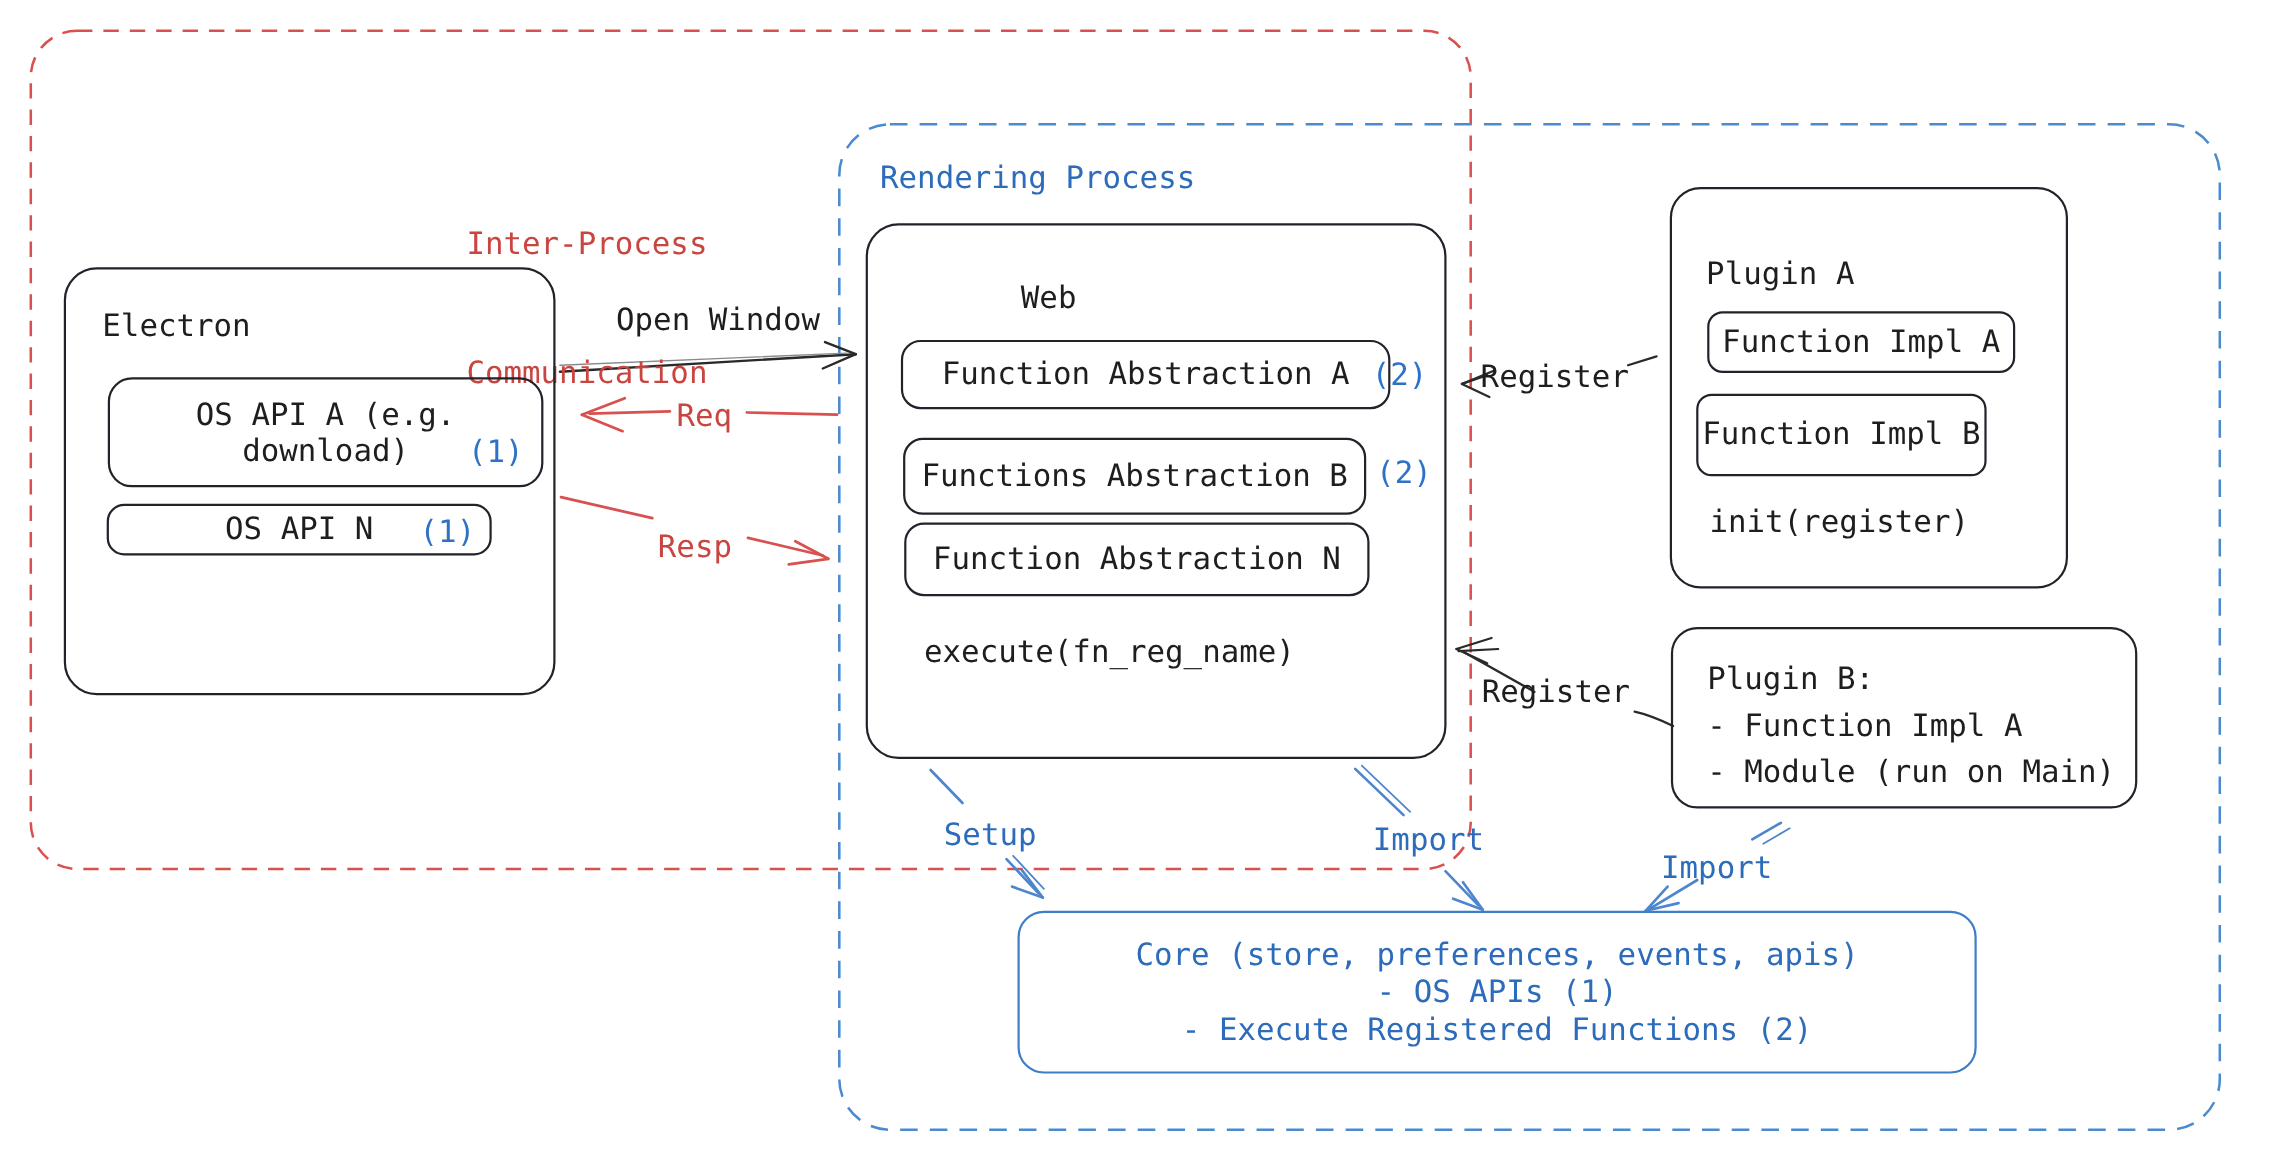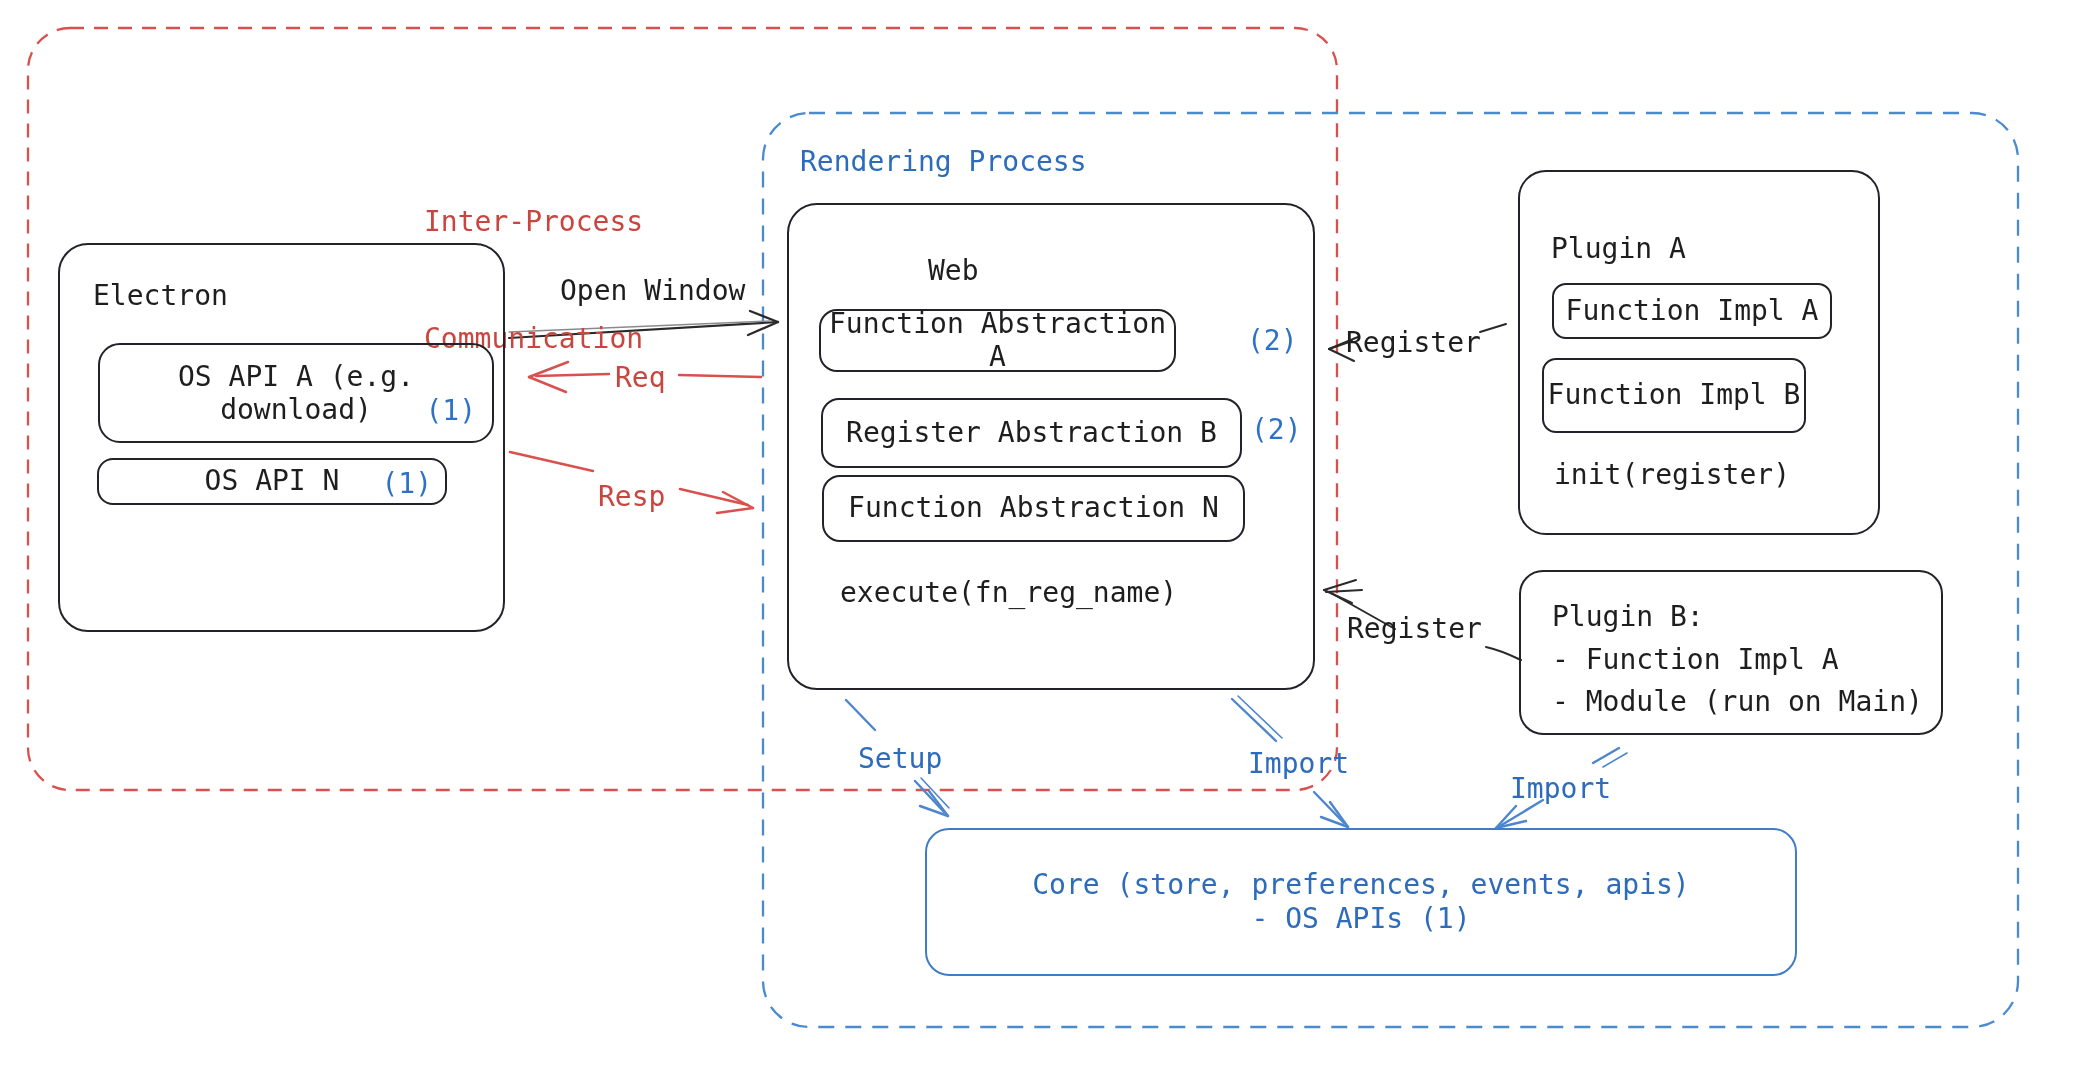--- a/index.html
+++ b/index.html
@@ -34,21 +34,21 @@
   #electron-box{left:58px;top:243px;width:447px;height:389px;border-radius:30px;}
   #electron-title{left:93px;top:280px;}
   #os-api-a-box{left:98px;top:343px;width:396px;height:100px;border-radius:22px;line-height:33px;}
   #os-api-a-badge{position:absolute;right:16px;top:49px;}
   #os-api-n-box{left:97px;top:458px;width:350px;height:47px;border-radius:16px;}
   #os-api-n-badge{position:absolute;right:13px;top:8px;}
 
   
   #web-box{left:787px;top:203px;width:528px;height:487px;border-radius:30px;}
   #web-title{left:928px;top:255px;}
-  #fa-a-box{left:819px;top:309px;width:357px;height:63px;border-radius:18px;}
+  #fa-a-box{left:819px;top:309px;width:445px;height:63px;border-radius:18px;}
   #fa-b-box{left:821px;top:398px;width:421px;height:70px;border-radius:18px;}
   #fa-n-box{left:822px;top:475px;width:423px;height:67px;border-radius:18px;}
   #fa-a-badge{left:1247px;top:325px;}
   #fa-b-badge{left:1251px;top:414px;}
   #execute-label{left:840px;top:577px;}
 
   
   #plugin-a-box{left:1518px;top:170px;width:362px;height:365px;border-radius:28px;}
   #plugin-a-title{left:1551px;top:233px;}
   #impl-a-box{left:1537px;top:283px;width:280px;height:56px;border-radius:14px;margin-left:15px;}
@@ -169,21 +169,21 @@
 
   <div class="box" id="web-box"></div>
   <div class="lbl" id="web-title">Web</div>
 
   <div class="box center-row" id="fa-a-box">
     <div>Function Abstraction A</div>
   </div>
   <div class="lbl badge" id="fa-a-badge">(2)</div>
 
   <div class="box center-row" id="fa-b-box">
-    <div>Register Abstraction B</div>
+    <div>Functions Abstraction B</div>
   </div>
   <div class="lbl badge" id="fa-b-badge">(2)</div>
 
   <div class="box center-row" id="fa-n-box">
     <div>Function Abstraction N</div>
   </div>
 
   <div class="lbl" id="execute-label">execute(fn_reg_name)</div>
 
   <div class="box" id="plugin-a-box"></div>
@@ -198,20 +198,21 @@
 
   <div class="box" id="plugin-b-box"></div>
   <div class="lbl" id="plugin-b-title">Plugin B:</div>
   <div class="lbl" id="plugin-b-item1">- Function Impl A</div>
   <div class="lbl" id="plugin-b-item2">- Module (run on Main)</div>
 
   <div class="box" id="core-box"></div>
   <div class="lbl blue center-col" id="core-text">
     <div>Core (store, preferences, events, apis)</div>
     <div>- OS APIs (1)</div>
+    <div>- Execute Registered Functions (2)</div>
   </div>
 
   <div class="lbl" id="open-window-label">Open Window</div>
   <div class="lbl red" id="req-label">Req</div>
   <div class="lbl red" id="resp-label">Resp</div>
   <div class="lbl" id="register-top-label">Register</div>
   <div class="lbl" id="register-bottom-label">Register</div>
   <div class="lbl blue" id="setup-label">Setup</div>
   <div class="lbl blue" id="import-web-label">Import</div>
   <div class="lbl blue" id="import-plugin-label">Import</div>

